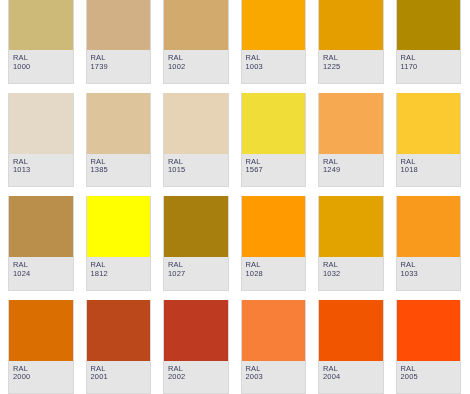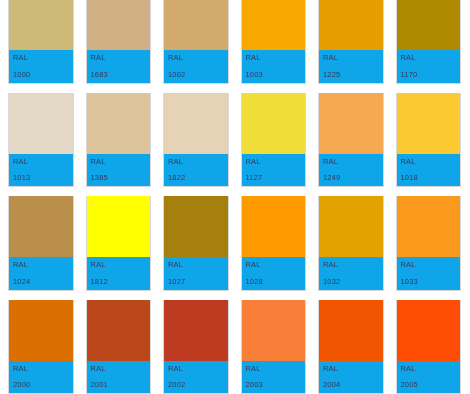--- a/index.html
+++ b/index.html
@@ -38,54 +38,53 @@
     overflow: hidden;
   }
   .swatch-color {
     flex: 0 0 61px;
     height: 61px;
     width: 100%;
     display: block;
   }
   .swatch-label {
     flex: 1 1 auto;
-    background: #0ea5e9;
+    background: #e5e5e5;
     padding: 4px 0 0 4px;
     box-sizing: border-box;
     line-height: 1.18;
   }
   .label-line {
     display: block;
     font-family: "Liberation Sans", sans-serif;
     font-size: 7.5px;
     color: #3a3a5c;
     letter-spacing: 0.2px;
     white-space: nowrap;
   }
   .label-code {
     color: #3a3a5c;
-    margin-top: 8px;
   }
 </style>
 </head>
 <body>
 
 <div id="palette-grid">
     <div class="swatch-card">
       <div class="swatch-color" style="background-color: rgb(205, 186, 120);"></div>
       <div class="swatch-label">
         <span class="label-line">RAL</span>
         <span class="label-line label-code">1000</span>
       </div>
     </div>
     <div class="swatch-card">
       <div class="swatch-color" style="background-color: rgb(208, 176, 132);"></div>
       <div class="swatch-label">
         <span class="label-line">RAL</span>
-        <span class="label-line label-code">1683</span>
+        <span class="label-line label-code">1739</span>
       </div>
     </div>
     <div class="swatch-card">
       <div class="swatch-color" style="background-color: rgb(210, 170, 109);"></div>
       <div class="swatch-label">
         <span class="label-line">RAL</span>
         <span class="label-line label-code">1002</span>
       </div>
     </div>
     <div class="swatch-card">
@@ -120,28 +119,28 @@
       <div class="swatch-color" style="background-color: rgb(221, 196, 154);"></div>
       <div class="swatch-label">
         <span class="label-line">RAL</span>
         <span class="label-line label-code">1385</span>
       </div>
     </div>
     <div class="swatch-card">
       <div class="swatch-color" style="background-color: rgb(230, 210, 181);"></div>
       <div class="swatch-label">
         <span class="label-line">RAL</span>
-        <span class="label-line label-code">1822</span>
+        <span class="label-line label-code">1015</span>
       </div>
     </div>
     <div class="swatch-card">
       <div class="swatch-color" style="background-color: rgb(241, 221, 56);"></div>
       <div class="swatch-label">
         <span class="label-line">RAL</span>
-        <span class="label-line label-code">1127</span>
+        <span class="label-line label-code">1567</span>
       </div>
     </div>
     <div class="swatch-card">
       <div class="swatch-color" style="background-color: rgb(246, 169, 80);"></div>
       <div class="swatch-label">
         <span class="label-line">RAL</span>
         <span class="label-line label-code">1249</span>
       </div>
     </div>
     <div class="swatch-card">

